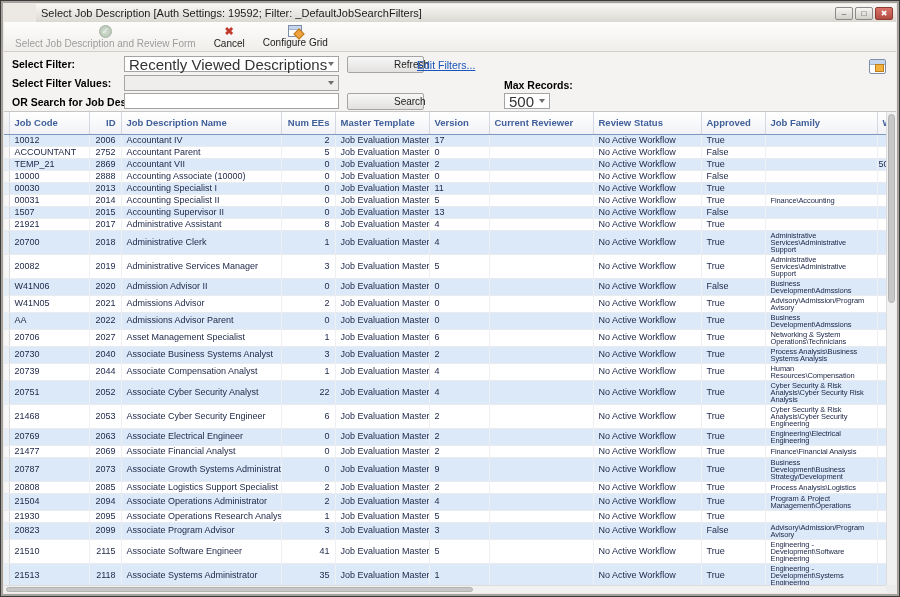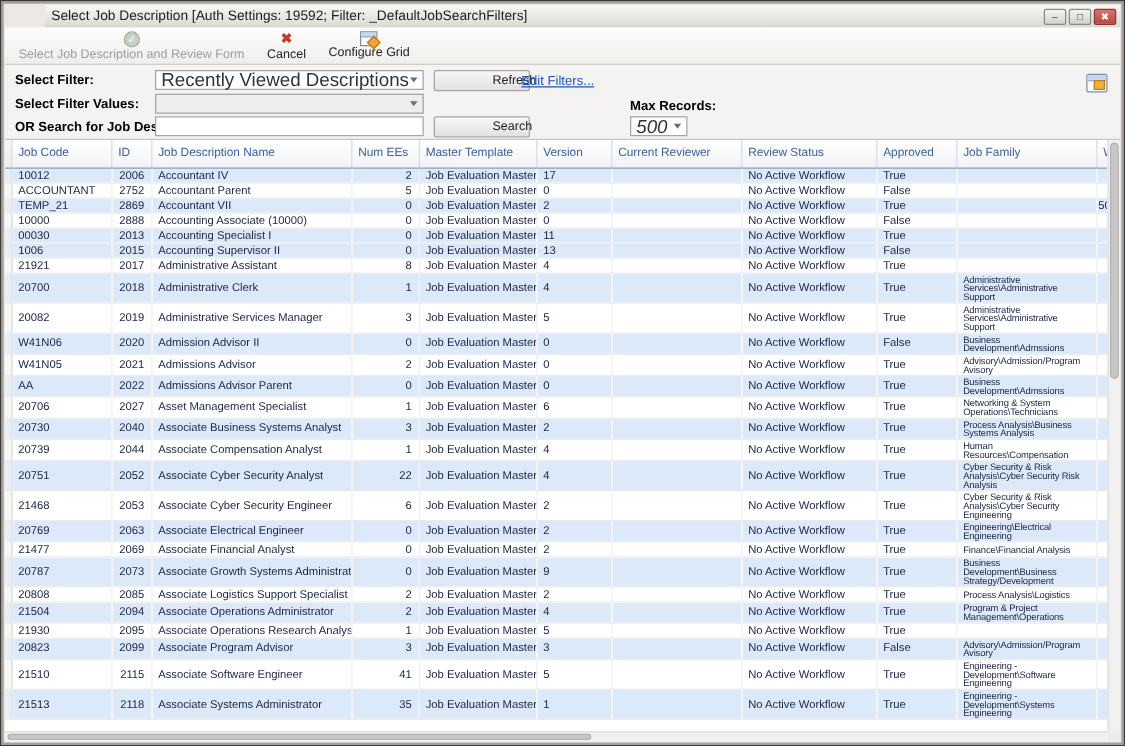--- a/index.html
+++ b/index.html
@@ -69,21 +69,21 @@
   .lbl2{left:8px;top:25px;}
   .lbl3{left:8px;top:44px;}
   .lbl-max{left:500px;top:27px;}
   .combo{
     position:absolute;height:16px;border:1px solid #a4a4a4;background:#fff;
     display:flex;align-items:center;justify-content:space-between;
     padding:0 4px;font-size:15px;color:#333;
   }
   .combo1{left:120px;top:4px;width:215px;}
   .combo2{left:120px;top:23px;width:215px;background:#efeeec;}
-  .combo-max{left:500px;top:41px;width:46px;font-style:italic;}
+  .combo-max{left:500px;top:41px;width:46px;}
   .chev{width:0;height:0;border-left:3.5px solid transparent;border-right:3.5px solid transparent;border-top:4px solid #6e6e6e;}
   .fbtn{
     position:absolute;height:17px;width:77px;
     border:1px solid #a5a5a5;border-radius:2px;
     background:linear-gradient(#f7f7f7,#e2e1df);
     font-size:10px;color:#222;text-align:center;line-height:15px;cursor:default;padding-left:46px;
   }
   .btn-refresh{left:343px;top:4px;}
   .btn-search{left:343px;top:41px;}
   .search-input{
@@ -101,25 +101,25 @@
 
   
   .gridwrap{flex:1;position:relative;background:#fff;overflow:hidden;}
   .gridview{position:absolute;top:0;left:0;right:10px;bottom:8px;overflow:hidden;background:#fff;}
   table{border-collapse:collapse;table-layout:fixed;width:884px;}
   thead th{
     height:22px;
     background:linear-gradient(#ffffff,#f1f2f6);
     border-right:1px solid #d4d8e2;
     border-bottom:1px solid #7e99c0;
-    color:#40609a;font-size:9.5px;font-weight:normal;
+    color:#40609a;font-size:9.5px;font-weight:bold;
     text-align:left;padding:0 5px;white-space:nowrap;overflow:hidden;
     vertical-align:middle;
   }
-  thead th.num{text-align:left;}
+  thead th.num{text-align:right;}
   thead th.ind{background:linear-gradient(#f6f6f6,#eceef2);}
   tbody td{
     font-size:9px;line-height:9px;color:#1b2547;
     padding:1px 5px;border-right:1px solid #eef0f3;border-bottom:1px solid #e9ebee;
     white-space:nowrap;overflow:hidden;vertical-align:middle;
   }
   tbody td.ind{background:#f7f7f7;border-right:1px solid #d8d8d8;padding:0;}
   tbody td.num{text-align:right;}
   tbody td.family{white-space:normal;font-size:7.5px;line-height:7px;letter-spacing:-0.1px;}
   tbody td.wo{padding:1px 1px;}
@@ -291,24 +291,38 @@
     <td class="num">0</td>
     <td>Job Evaluation Master</td>
     <td>11</td>
     <td></td>
     <td>No Active Workflow</td>
     <td>True</td>
     <td class="family"></td>
     <td class="wo"></td>
   </tr>
 
-
-  <tr class="alt">
-    <td class="ind"></td>
-    <td>1006</td>
+  <tr>
+    <td class="ind"></td>
+    <td>00031</td>
+    <td class="num">2014</td>
+    <td>Accounting Specialist II</td>
+    <td class="num">0</td>
+    <td>Job Evaluation Master</td>
+    <td>5</td>
+    <td></td>
+    <td>No Active Workflow</td>
+    <td>True</td>
+    <td class="family">Finance\Accounting</td>
+    <td class="wo"></td>
+  </tr>
+
+  <tr class="alt">
+    <td class="ind"></td>
+    <td>1507</td>
     <td class="num">2015</td>
     <td>Accounting Supervisor II</td>
     <td class="num">0</td>
     <td>Job Evaluation Master</td>
     <td>13</td>
     <td></td>
     <td>No Active Workflow</td>
     <td>False</td>
     <td class="family"></td>
     <td class="wo"></td>

